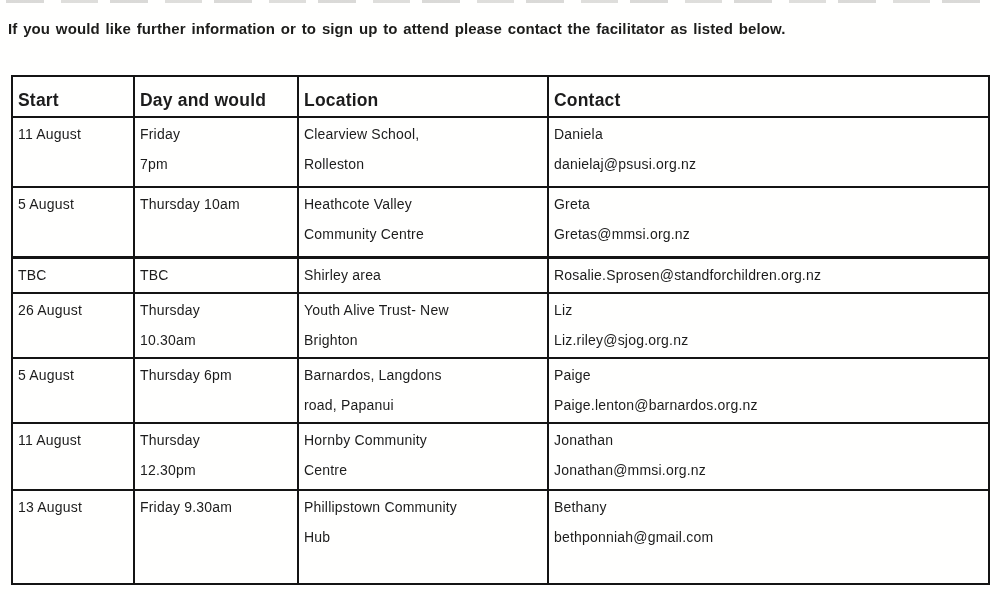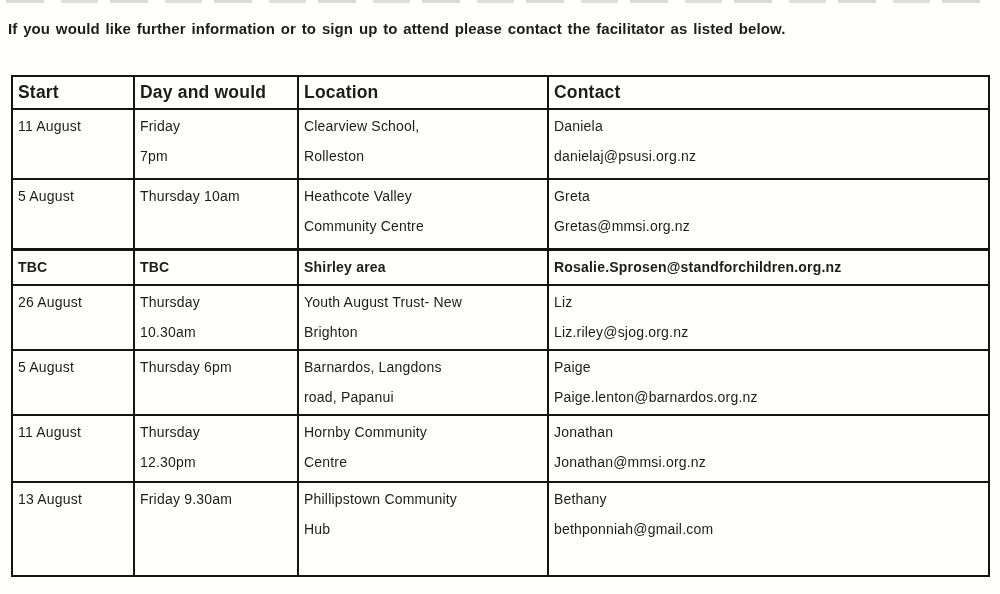--- a/index.html
+++ b/index.html
@@ -68,34 +68,34 @@
     font-size: 14px;
     line-height: 30px;
     letter-spacing: 0.2px;
     white-space: pre-line;
     overflow: hidden;
   }
   table.events th {
     font-weight: bold;
     font-size: 17.5px;
     line-height: 27px;
-    padding-top: 2px;
+    padding-top: 10px;
   }
 
   thead tr { height: 31px; }
   tbody tr:nth-child(1) { height: 70px; }
   tbody tr:nth-child(2) { height: 70px; }
   tbody tr:nth-child(3) { height: 32px; }
   tbody tr:nth-child(4) { height: 65px; }
   tbody tr:nth-child(5) { height: 62px; }
   tbody tr:nth-child(6) { height: 67px; }
   tbody tr:nth-child(7) { height: 94px; }
 
   
-  tbody tr:nth-child(3) td { border-top-width: 3px; font-weight: bold; }
+  tbody tr:nth-child(3) td { border-top-width: 3px; }
 </style>
 </head>
 <body>
 
 <div class="page">
 
   <div class="top-artifact"></div>
 
   <p class="intro">If you would like further information or to sign up to attend please contact the facilitator as listed below.</p>
 
@@ -135,21 +135,21 @@
       <tr>
         <td>TBC</td>
         <td>TBC</td>
         <td>Shirley area</td>
         <td>Rosalie.Sprosen@standforchildren.org.nz</td>
       </tr>
       <tr>
         <td>26 August</td>
         <td>Thursday
 10.30am</td>
-        <td>Youth August Trust- New
+        <td>Youth Alive Trust- New
 Brighton</td>
         <td>Liz
 Liz.riley@sjog.org.nz</td>
       </tr>
       <tr>
         <td>5 August</td>
         <td>Thursday 6pm</td>
         <td>Barnardos, Langdons
 road, Papanui</td>
         <td>Paige

